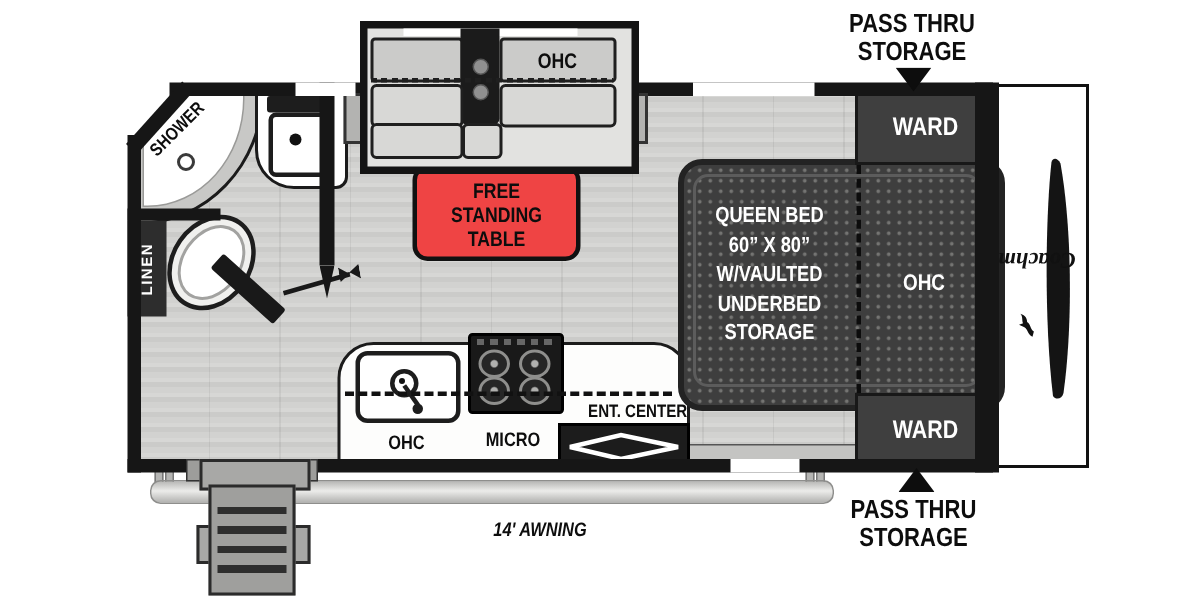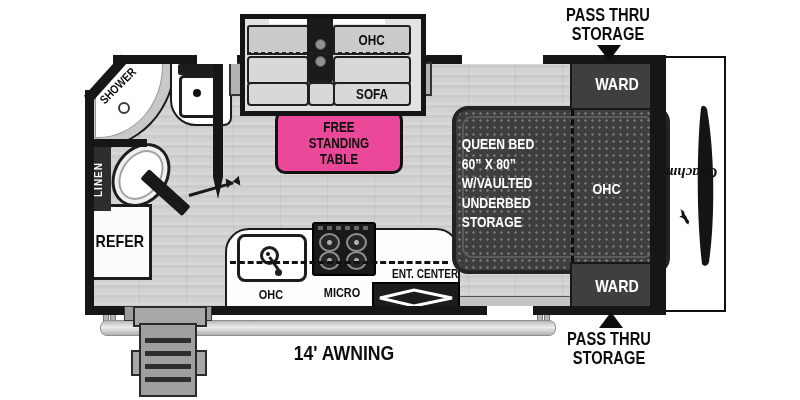--- a/index.html
+++ b/index.html
@@ -2,21 +2,21 @@
 <html><head>
 <meta charset="utf-8">
 <style>
   html,body{margin:0;padding:0;background:#fff;}
   #stage{position:relative;width:800px;height:400px;background:#ffffff;
          font-family:"Liberation Sans",sans-serif;overflow:hidden;}
   .abs{position:absolute;}
   .wall{position:absolute;background:#161616;z-index:4;}
   .win{position:absolute;background:#ffffff;z-index:5;}
   .blk{font-weight:700;color:#0d0d0d;text-align:center;}
-  .wht{font-weight:700;color:#ffffff;text-align:left;}
+  .wht{font-weight:700;color:#ffffff;text-align:center;}
   .ln{display:block;transform:scaleX(.84);white-space:nowrap;}
   .flex{display:flex;align-items:center;justify-content:center;}
   .cushion{position:absolute;background:#d8d8d6;border:2px solid #1f1f1f;border-radius:4px;}
 
   #floor{left:92px;top:62px;width:560px;height:246px;z-index:1;
     background:
       repeating-linear-gradient(90deg,rgba(0,0,0,.06) 0 1px,transparent 1px 47px),
       repeating-linear-gradient(180deg,#d7d7d5 0 3px,#cbcbc9 3px 6px,#d2d2d0 6px 10px);}
   #corner-mask{left:82px;top:52px;width:42px;height:48px;background:#fff;
     clip-path:polygon(0 0,100% 0,0 100%);z-index:3;}
@@ -85,40 +85,40 @@
   #steps-body .slats{width:100%;height:100%;
     background:repeating-linear-gradient(180deg,transparent 0 8px,#2e2e2e 8px 13px);}
   #steps-tab-l{left:131px;top:350px;width:8px;height:22px;background:#a8a8a6;border:2px solid #2b2b2b;z-index:4;}
   #steps-tab-r{left:195px;top:350px;width:8px;height:22px;background:#a8a8a6;border:2px solid #2b2b2b;z-index:4;}
 
   #awning-tube{left:100px;top:320px;width:454px;height:14px;border-radius:7px;z-index:3;
     background:linear-gradient(180deg,#b8b8b6,#ececea 45%,#b2b2b0);border:1px solid #8e8e8c;}
   .bracket{position:absolute;width:4px;height:14px;background:#b5b5b3;border:1px solid #777;z-index:2;}
   #bracket-l1{left:103px;top:307px;} #bracket-l2{left:110px;top:307px;}
   #bracket-r1{left:537px;top:307px;} #bracket-r2{left:544px;top:307px;}
-  #awning-label{left:279px;top:343px;width:130px;height:20px;z-index:6;font-size:21px;line-height:20px;}
+  #awning-label{left:295px;top:343px;width:130px;height:20px;z-index:6;font-size:13px;line-height:20px;font-style:italic;}
 
   #slide{left:240px;top:14px;width:176px;height:92px;background:#e2e2e0;border:5px solid #141414;z-index:5;}
   #slide-strip{left:24px;top:0px;width:116px;height:5px;background:#fff;}
   #ohc-l{left:2px;top:6px;width:58px;height:26px;background:#cbcbc9;border:2px solid #1f1f1f;border-radius:3px;position:absolute;}
   #ohc-r{left:88px;top:6px;width:74px;height:26px;background:#cbcbc9;border:2px solid #1f1f1f;border-radius:3px;position:absolute;font-size:14px;}
   #console{left:62px;top:0;width:26px;height:64px;background:#1b1b1b;border-radius:0 0 4px 4px;position:absolute;}
   .cup{position:absolute;left:8px;width:9px;height:9px;border-radius:50%;background:#909090;border:1px solid #555;}
   #cup1{top:20px;} #cup2{top:37px;}
   #sawtooth{left:2px;top:33px;width:162px;height:3px;position:absolute;
     background:repeating-linear-gradient(90deg,#1f1f1f 0 4px,transparent 4px 7px);}
   #back-l{left:2px;top:37px;width:58px;height:25px;}
   #back-r{left:88px;top:37px;width:74px;height:25px;}
   #seat-l{left:2px;top:63px;width:58px;height:20px;}
   #seat-m{left:63px;top:63px;width:23px;height:20px;}
   #seat-r{left:88px;top:63px;width:74px;height:20px;font-size:14px;}
   #slide-tab-l{left:229px;top:62px;width:12px;height:30px;background:#b3b3b1;border:2px solid #333;z-index:4;}
   #slide-tab-r{left:415px;top:62px;width:13px;height:30px;background:#b3b3b1;border:2px solid #333;z-index:4;}
 
-  #table{left:275px;top:110px;width:128px;height:64px;background:#ec4899;border:3px solid #111;
+  #table{left:275px;top:110px;width:112px;height:64px;background:#ef4444;border:3px solid #111;
     border-radius:10px;z-index:3;box-sizing:border-box;padding-top:6px;font-size:14px;line-height:16px;}
 
   #counter{left:225px;top:228px;width:231px;height:82px;background:#fdfdfc;
     border:2px solid #1b1b1b;border-radius:24px 24px 0 0;z-index:2;}
   #ksink{left:237px;top:234px;width:64px;height:42px;background:#fff;border:3px solid #1d1d1d;border-radius:8px;z-index:3;}
   #faucet-ring{left:260px;top:246px;width:13px;height:13px;border:3px solid #1d1d1d;border-radius:50%;background:#fff;z-index:4;}
   #faucet-dot{left:266px;top:252px;width:4px;height:4px;background:#111;border-radius:50%;z-index:5;}
   #faucet-handle{left:268px;top:257px;width:3px;height:16px;background:#1d1d1d;
     transform-origin:50% 0;transform:rotate(-35deg);z-index:4;}
   #faucet-knob{left:275px;top:269px;width:7px;height:7px;background:#1d1d1d;border-radius:50%;z-index:4;}
@@ -201,23 +201,20 @@
   <div class="abs flex wht" id="linen">
     <span>LINEN</span>
   </div>
   <div class="abs" id="toilet">
       <div id="toilet-inner"></div>
     </div>
   <div class="abs" id="door-wedge"></div>
   <div class="abs" id="door-line"></div>
   <div class="abs" id="door-hinge"></div>
 
-  <div class="abs flex blk" id="refer">
-    <span class="ln">REFER</span>
-  </div>
   <div class="abs" id="frame-l"></div>
   <div class="abs" id="frame-r"></div>
   <div class="abs" id="steps-platform"></div>
   <div class="abs" id="steps-body">
       <div class="slats"></div>
     </div>
   <div class="abs" id="steps-tab-l"></div>
   <div class="abs" id="steps-tab-r"></div>
 
   <div class="abs" id="awning-tube"></div>
@@ -237,23 +234,20 @@
     </div>
     <div id="console">
       <div class="cup" id="cup1"></div>
       <div class="cup" id="cup2"></div>
     </div>
     <div id="sawtooth"></div>
     <div class="cushion" id="back-l"></div>
     <div class="cushion" id="back-r"></div>
     <div class="cushion" id="seat-l"></div>
     <div class="cushion" id="seat-m"></div>
-    <div class="cushion flex blk" id="seat-r">
-      <span class="ln">SOFA</span>
-    </div>
   </div>
   <div class="abs" id="slide-tab-l"></div>
   <div class="abs" id="slide-tab-r"></div>
 
   <div class="abs blk" id="table">
     <span class="ln">FREE</span>
     <span class="ln">STANDING</span>
     <span class="ln">TABLE</span>
   </div>
 

